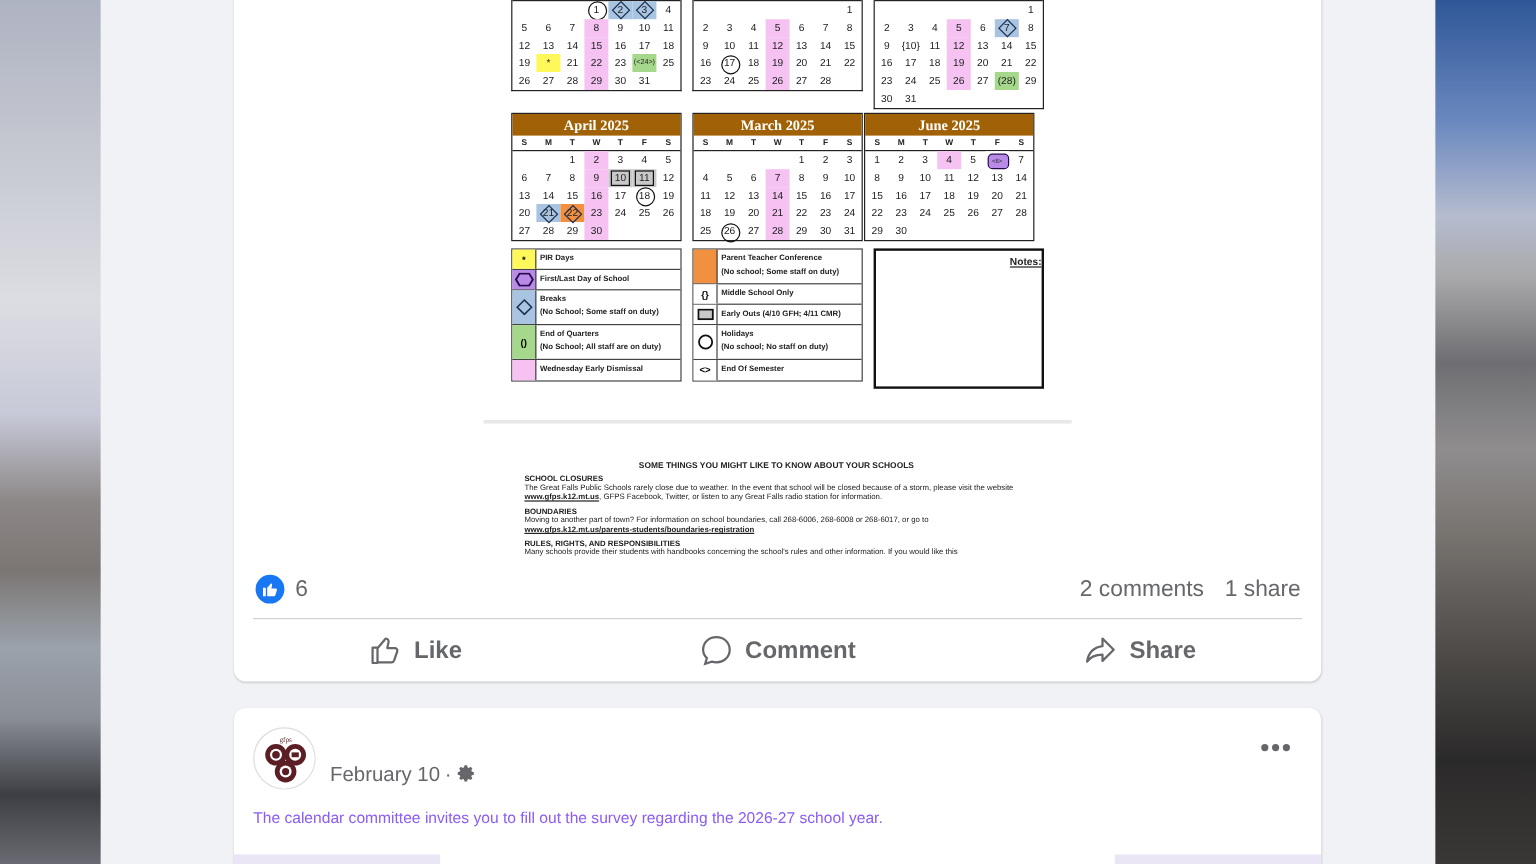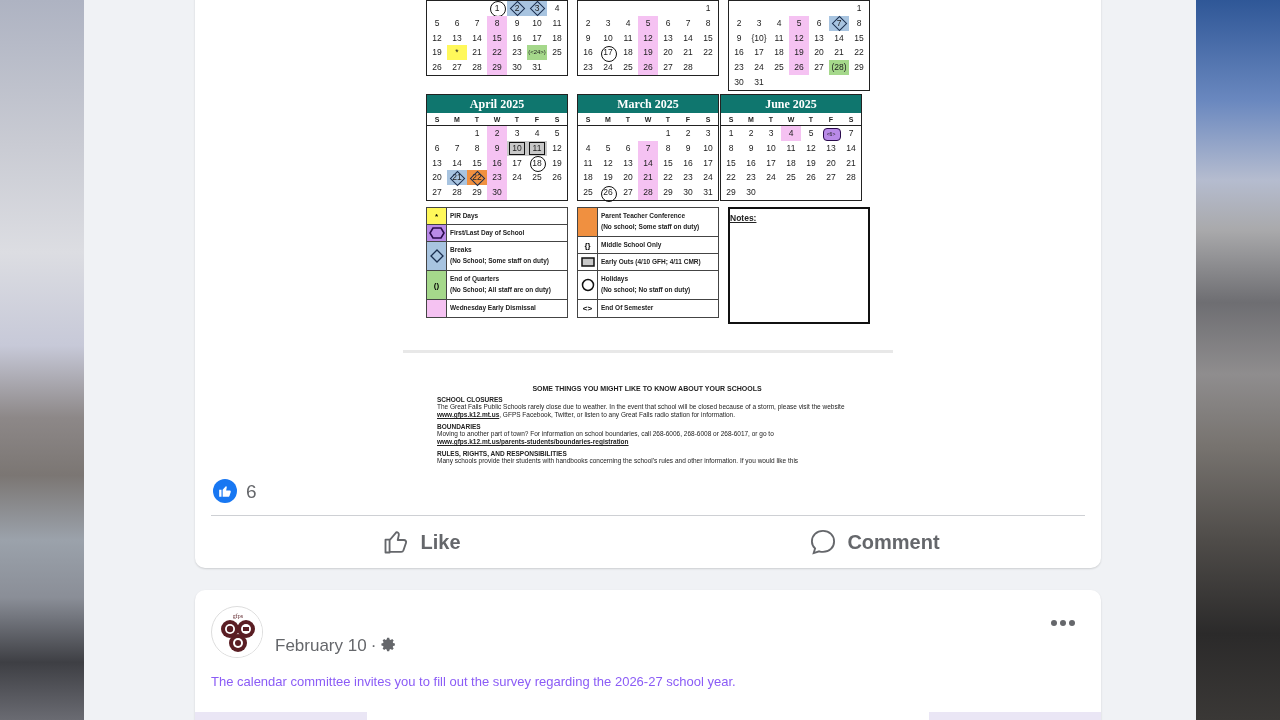--- a/index.html
+++ b/index.html
@@ -11,21 +11,21 @@
   .blur-right { position: absolute; left: 1196px; top: 0; width: 84px; height: 720px;
     background: linear-gradient(180deg, #2f5797 0%, #6a88bf 14%, #b5bccf 25%, #a9a9ab 32%, #6e6e72 42%, #8f8d8e 52%, #77736f 62%, #4f4c49 75%, #2b2a2a 88%, #3a3836 100%); }
 
   .feed { position: absolute; left: 84px; top: 0; width: 1112px; height: 720px; background: #F0F2F5; }
 
   .post1 { position: absolute; left: 111px; top: -12px; width: 906px; height: 580px; background: #fff; border-radius: 10px; box-shadow: 0 1px 2px rgba(0,0,0,0.15); overflow: hidden; }
   .post-image { position: absolute; left: 0; top: 0; width: 906px; height: 480px; background: #fff; overflow: hidden; }
 
   
   .cal { position: absolute; width: 142px; border: 1px solid #222; background: #fff; font-family: "Liberation Sans", sans-serif; }
-  .cal-title { background: #0f766e; color: #fff; text-align: center; font-family: "Liberation Serif", serif; font-weight: bold; font-size: 12px; height: 18px; line-height: 18px; }
+  .cal-title { background: #a16207; color: #fff; text-align: center; font-family: "Liberation Serif", serif; font-weight: bold; font-size: 12px; height: 18px; line-height: 18px; }
   .cal-dow { display: grid; grid-template-columns: repeat(7, 1fr); border-bottom: 1px solid #222; height: 13px; }
   .cal-dow span { font-size: 7px; font-weight: bold; text-align: center; line-height: 13px; color: #222; }
   .cal-grid { display: grid; grid-template-columns: repeat(7, 1fr); grid-auto-rows: 14.8px; }
   .cal-grid .d { font-size: 8.5px; text-align: center; line-height: 14.8px; color: #222; position: relative; }
   .d.wed { background: #F5C2F2; }
   .d.blue { background: #A8C4E0; }
   .d.orange { background: #F09040; }
   .d.green { background: #A5D88B; }
   .d.yellow { background: #FFF85A; }
   .d.gray { background: #C8C8C8; }
@@ -35,21 +35,21 @@
   .d.hex { background: #fff; }
   .d.hex::before { content: ""; position: absolute; left: 50%; top: 50%; width: 16px; height: 11px; margin: -5.5px 0 0 -8px; background: #B98AE8; border: 1.5px solid #2a0b4c; border-radius: 4px; }
   .d.hex span { position: relative; z-index: 1; font-size: 5px; }
 
   
   .legend { position: absolute; border: 1px solid #444; background: #fff; }
   .lg-row { display: flex; border-bottom: 1px solid #444; }
   .lg-row:last-child { border-bottom: none; }
   .lg-sw { width: 20px; border-right: 1px solid #444; display: flex; align-items: center; justify-content: center; font-size: 8px; font-weight: bold; }
   .lg-txt { flex: 1; font-size: 6.5px; font-weight: bold; padding: 2px 3px; line-height: 11px; color: #222; }
-  .notes { position: absolute; border: 2px solid #111; background: #fff; text-align: left; }
+  .notes { position: absolute; border: 2px solid #111; background: #fff; text-align: right; }
   .notes span { font-size: 8.5px; font-weight: bold; text-decoration: underline; display: block; margin-top: 4px; color: #222; }
 
   .pg-divider { position: absolute; left: 208px; top: 362px; width: 490px; height: 3px; background: #e8e8e8; }
   .doc-text { position: absolute; left: 242px; top: 397px; width: 430px; color: #222; }
   .doc-head { text-align: center; font-size: 7px; font-weight: bold; margin-left: 0; width: 420px; }
   .doc-sec { font-size: 6.5px; font-weight: bold; margin-top: 4px; }
   .doc-p { font-size: 6.5px; line-height: 8px; }
   .doc-p a { color: #222; font-weight: bold; text-decoration: underline; }
 
   .stats { position: absolute; left: 0; top: 480px; width: 906px; height: 47px; }
@@ -445,35 +445,45 @@
       </div>
     </div>
 
     <div class="stats">
       <div class="like-badge">
         <svg width="14" height="14" viewBox="0 0 24 24">
             <path fill="#fff" d="M2 10h4v12H2zM8 22h9.5c1 0 1.8-.6 2.1-1.5l2.3-7c.4-1.3-.6-2.5-1.9-2.5H14l1-5c.2-1-.5-2-1.6-2L8 10z"></path>
           </svg>
       </div>
       <span class="like-count">6</span>
+      <div class="stat-right">
+        <span>2 comments</span>
+        <span>1 share</span>
+      </div>
     </div>
     <div class="stat-divider"></div>
 
     <div class="actions">
       <div class="action">
         <svg viewBox="0 0 24 24" fill="none" stroke="#65676B" stroke-width="1.6" stroke-linejoin="round">
             <path d="M3 10h3.5v11H3zM6.5 20.5h10c.9 0 1.6-.6 1.9-1.4l2.2-6.4c.4-1.2-.5-2.4-1.8-2.4h-5.3l.9-4.2c.3-1.3-.7-2.6-2-2.6L6.5 10.5"></path>
           </svg>
         <span>Like</span>
       </div>
       <div class="action">
         <svg viewBox="0 0 24 24" fill="none" stroke="#65676B" stroke-width="1.6">
             <path d="M12 2.5c5.5 0 9.5 3.9 9.5 9s-4 9-9.5 9c-1.2 0-2.3-.2-3.3-.5L4 21.5l1.2-4C3.6 15.9 2.5 13.8 2.5 11.5c0-5.1 4-9 9.5-9z"></path>
           </svg>
         <span>Comment</span>
+      </div>
+      <div class="action">
+        <svg viewBox="0 0 24 24" fill="none" stroke="#65676B" stroke-width="1.6" stroke-linejoin="round">
+            <path d="M13.5 3.5l8 8-8 8v-4.5c-5 0-8.5 1.5-11 5 .8-5.5 4-10 11-11z"></path>
+          </svg>
+        <span>Share</span>
       </div>
     </div>
   </div>
 
   <div class="post2">
     <div class="avatar">
       <svg width="52" height="52" viewBox="0 0 52 52">
         <circle cx="26" cy="26" r="25" fill="#fff"></circle>
         <circle cx="18" cy="22" r="9" fill="#5a1e24"></circle>
           <circle cx="18" cy="22" r="5" fill="#fff"></circle>

